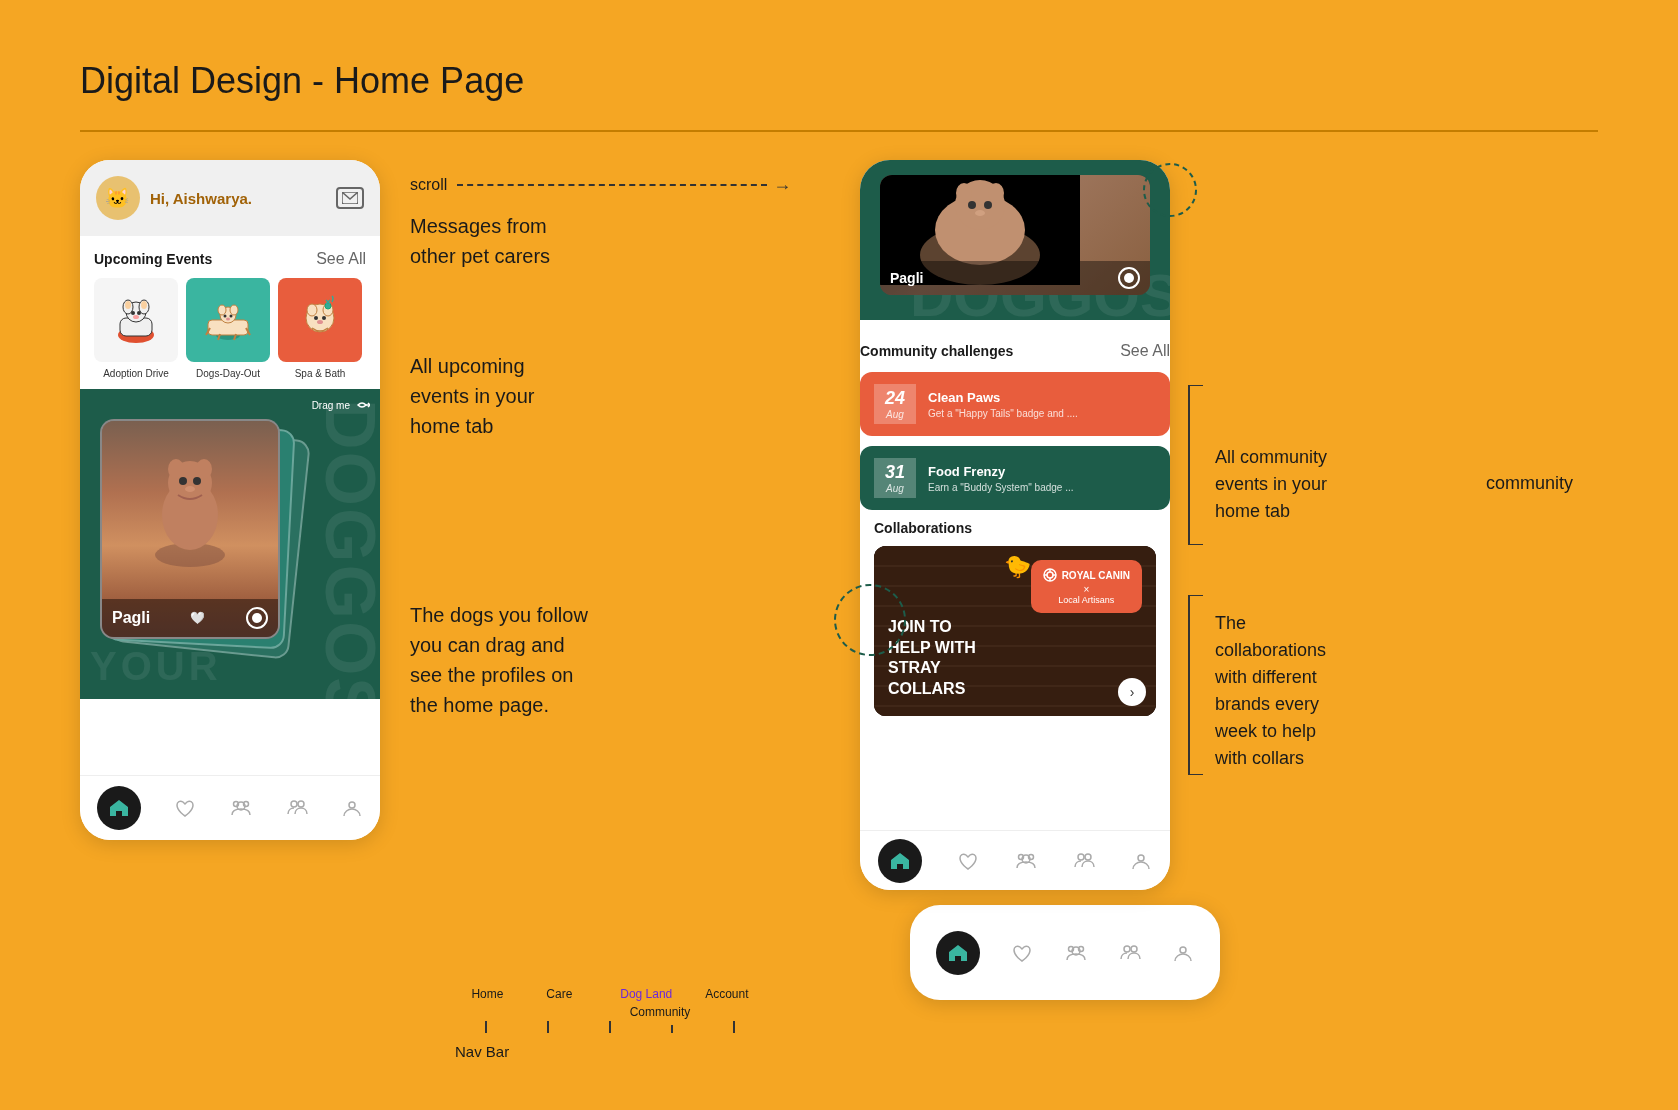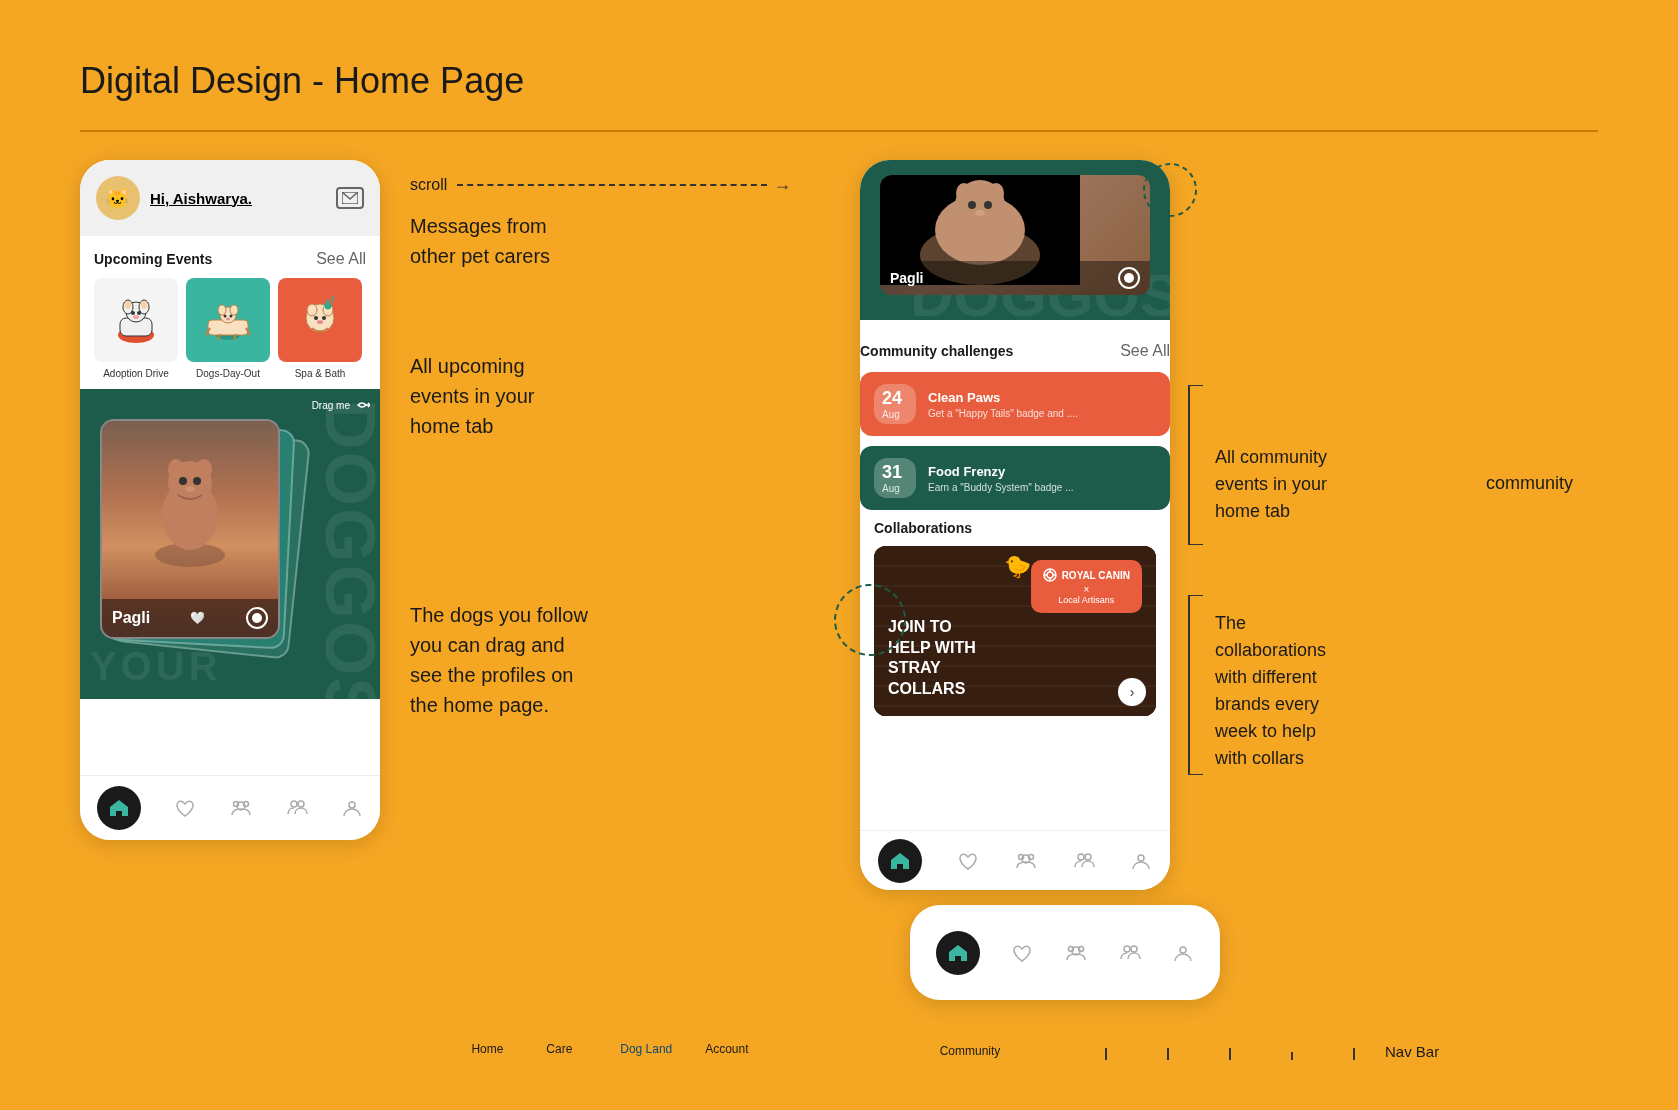--- a/index.html
+++ b/index.html
@@ -66,22 +66,21 @@
       display: flex;
       align-items: center;
       justify-content: center;
       overflow: hidden;
       font-size: 20px;
     }
 
     .greeting-text {
       font-size: 15px;
       font-weight: 600;
-      color: #000000;
-      text-decoration: underline;
+      color: #a16207;
     }
 
     .msg-icon {
       width: 28px;
       height: 22px;
       border: 2px solid #666;
       border-radius: 4px;
       position: relative;
       display: flex;
       align-items: center;
@@ -413,23 +412,25 @@
     .challenge-card-orange {
       background: #E85D3D;
     }
 
     .challenge-card-teal {
       background: #1d5c4a;
     }
 
     .date-badge {
       background: rgba(255,255,255,0.25);
-      border-radius: 13px;
+      border-radius: 0;
       padding: 4px 8px;
+      text-align: center;
       min-width: 42px;
+      font-style: italic;
     }
 
     .date-number {
       font-size: 18px;
       font-weight: 700;
       color: white;
     }
 
     .date-month {
       font-size: 10px;
@@ -722,26 +723,26 @@
     </div>
   </div>
 
   <p style="font-size:20px; color:#1a1a1a; line-height:1.5; margin-bottom:80px;">Messages from<br>other pet carers</p>
 
   <p style="font-size:20px; color:#1a1a1a; line-height:1.5;">All upcoming<br>events in your<br>home tab</p>
 </div>
 
 <p style="position:absolute; top:600px; left:410px; font-size:20px; color:#1a1a1a; line-height:1.5;">The dogs you follow<br>you can drag and<br>see the profiles on<br>the home page.</p>
 
-<div style="position:absolute; bottom:50px; left:455px; display:flex; flex-direction:row; align-items:flex-end;">
+<div style="position:absolute; bottom:50px; left:455px; display:flex; flex-direction:column; align-items:flex-start;">
 
   <div style="display:flex; justify-content:space-around; width:310px; margin-bottom: 4px;">
     <span style="font-size:12px; color:#1a1a1a;">Home</span>
     <span style="font-size:12px; color:#1a1a1a; margin-left:10px;">Care</span>
-    <span style="font-size:12px; color:#0c4a6e;padding-left:15px;">Dog Land</span>
+    <span style="font-size:12px; color:#6d28d9;padding-left:15px;">Dog Land</span>
     <span style="font-size:12px; color:#1a1a1a;">Account</span>
   </div>
   <div style="display:flex; justify-content:space-around; width:310px; margin-bottom: 2px;">
     <span style="font-size:12px; color:#1a1a1a; margin-left:100px;">Community</span>
   </div>
 
   <div style="display:flex; justify-content:space-around; width:310px; height:12px; position:relative;">
     <div style="width:2px; height:12px; background:#333; margin:0 auto;"></div>
     <div style="width:2px; height:12px; background:#333; margin:0 auto;"></div>
     <div style="width:2px; height:12px; background:#333; margin:0 auto;"></div>

